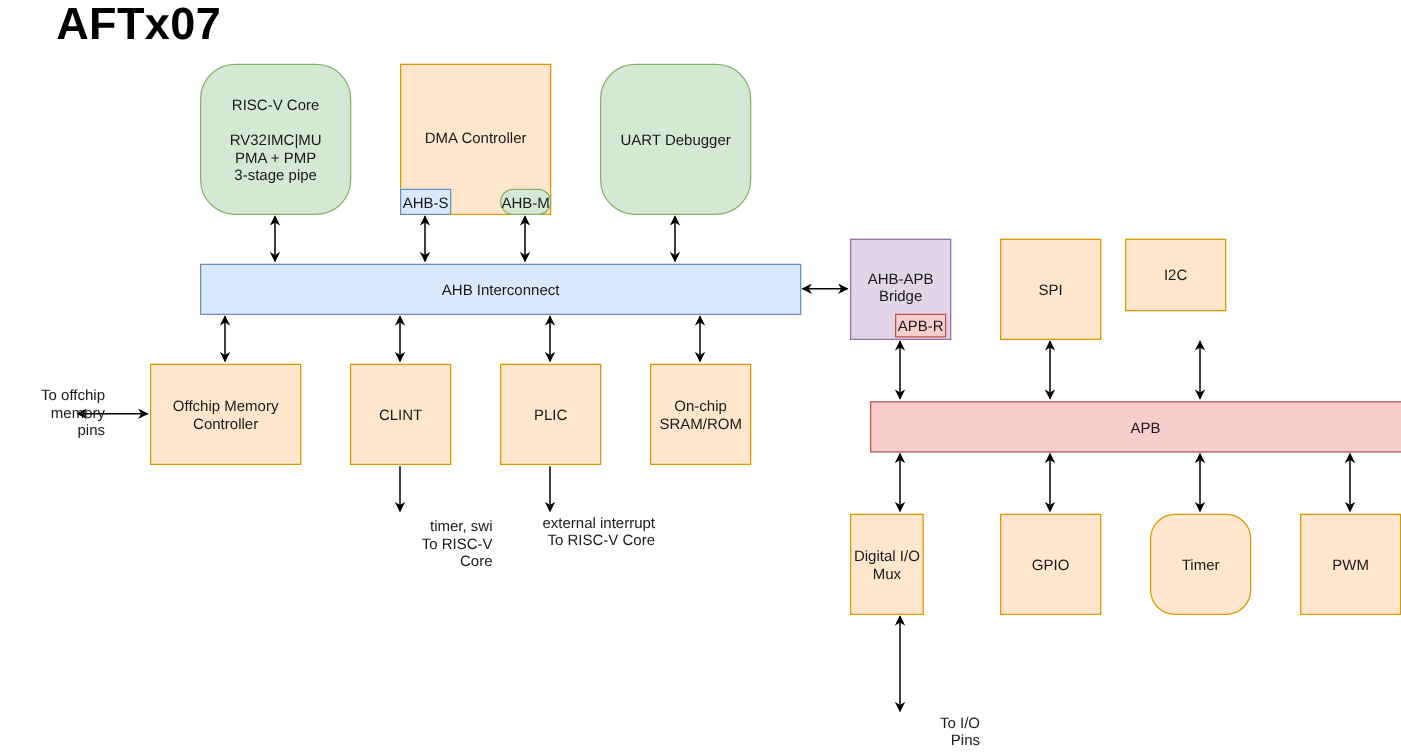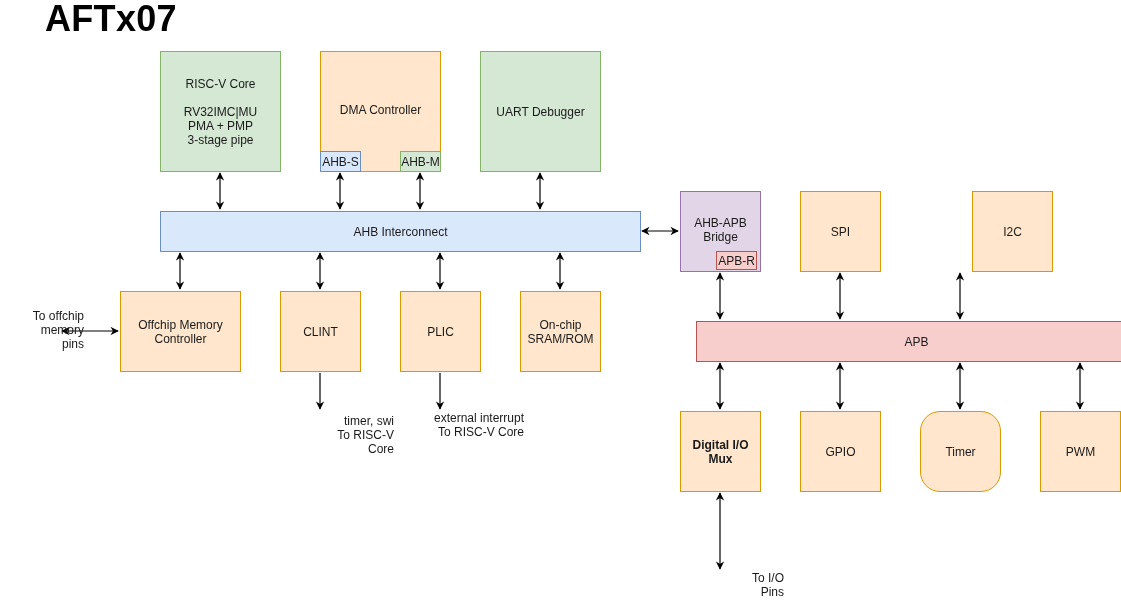--- a/index.html
+++ b/index.html
@@ -3,21 +3,21 @@
 <meta charset="utf-8">
 <style>
   html, body { margin: 0; padding: 0; background: #ffffff; }
   body { width: 1121px; height: 602px; position: relative; overflow: hidden;
          font-family: "Liberation Sans", sans-serif; color: #1a1a1a; }
   .title { position: absolute; left: 45px; top: -2px; font-size: 36px; font-weight: bold;
            font-family: "Liberation Sans", sans-serif; color: #000; letter-spacing: 0.3px; }
   .box { position: absolute; box-sizing: border-box; display: flex; align-items: center;
          justify-content: center; text-align: center; font-size: 12px; line-height: 14px;
          border: 1px solid; white-space: pre-line; }
-  .green  { background: #d5e8d4; border-color: #82b366; }
+  .green  { background: #d5e8d4; border-color: #82b366; border-radius: 28px; }
   .orange { background: #ffe6cc; border-color: #d79b00; }
   .blue   { background: #dae8fc; border-color: #6c8ebf; }
   .purple { background: #e1d5e7; border-color: #9673a6; }
   .red    { background: #f8cecc; border-color: #b85450; margin-left: 16px; }
   .label { position: absolute; font-size: 12px; line-height: 14px; text-align: right;
            white-space: pre-line; padding-left: 24px; }
   svg.wires { position: absolute; left: 0; top: 0; }
 </style>
 </head>
 <body>
@@ -94,21 +94,21 @@
 <div class="label" style="left:680px;top:571px;width:80px;">To I/O
 Pins</div>
 
 <div class="box purple" style="left:680px;top:191px;width:81px;height:81px;align-items:flex-start;padding-top:24px;">
   <span>AHB-APB
 Bridge</span>
 </div>
 <div class="box red" style="left:700px;top:251px;width:41px;height:19px;">APB-R</div>
 
 <div class="box orange" style="left:800px;top:191px;width:81px;height:81px;">SPI</div>
-<div class="box orange" style="left:972px;top:191px;width:81px;height:81px;">I2C</div>
+<div class="box orange" style="left:900px;top:191px;width:81px;height:58px;">I2C</div>
 
 <div class="box red" style="left:680px;top:321px;width:441px;height:41px;">APB</div>
 
-<div class="box orange" style="left:680px;top:411px;width:81px;height:81px;font-weight:bold;">Digital I/O
+<div class="box orange" style="left:680px;top:411px;width:59px;height:81px;">Digital I/O
 Mux</div>
 <div class="box orange" style="left:800px;top:411px;width:81px;height:81px;">GPIO</div>
 <div class="box orange" style="left:920px;top:411px;width:81px;height:81px;border-radius:20px;">Timer</div>
 <div class="box orange" style="left:1040px;top:411px;width:81px;height:81px;">PWM</div>
 
 </body></html>

